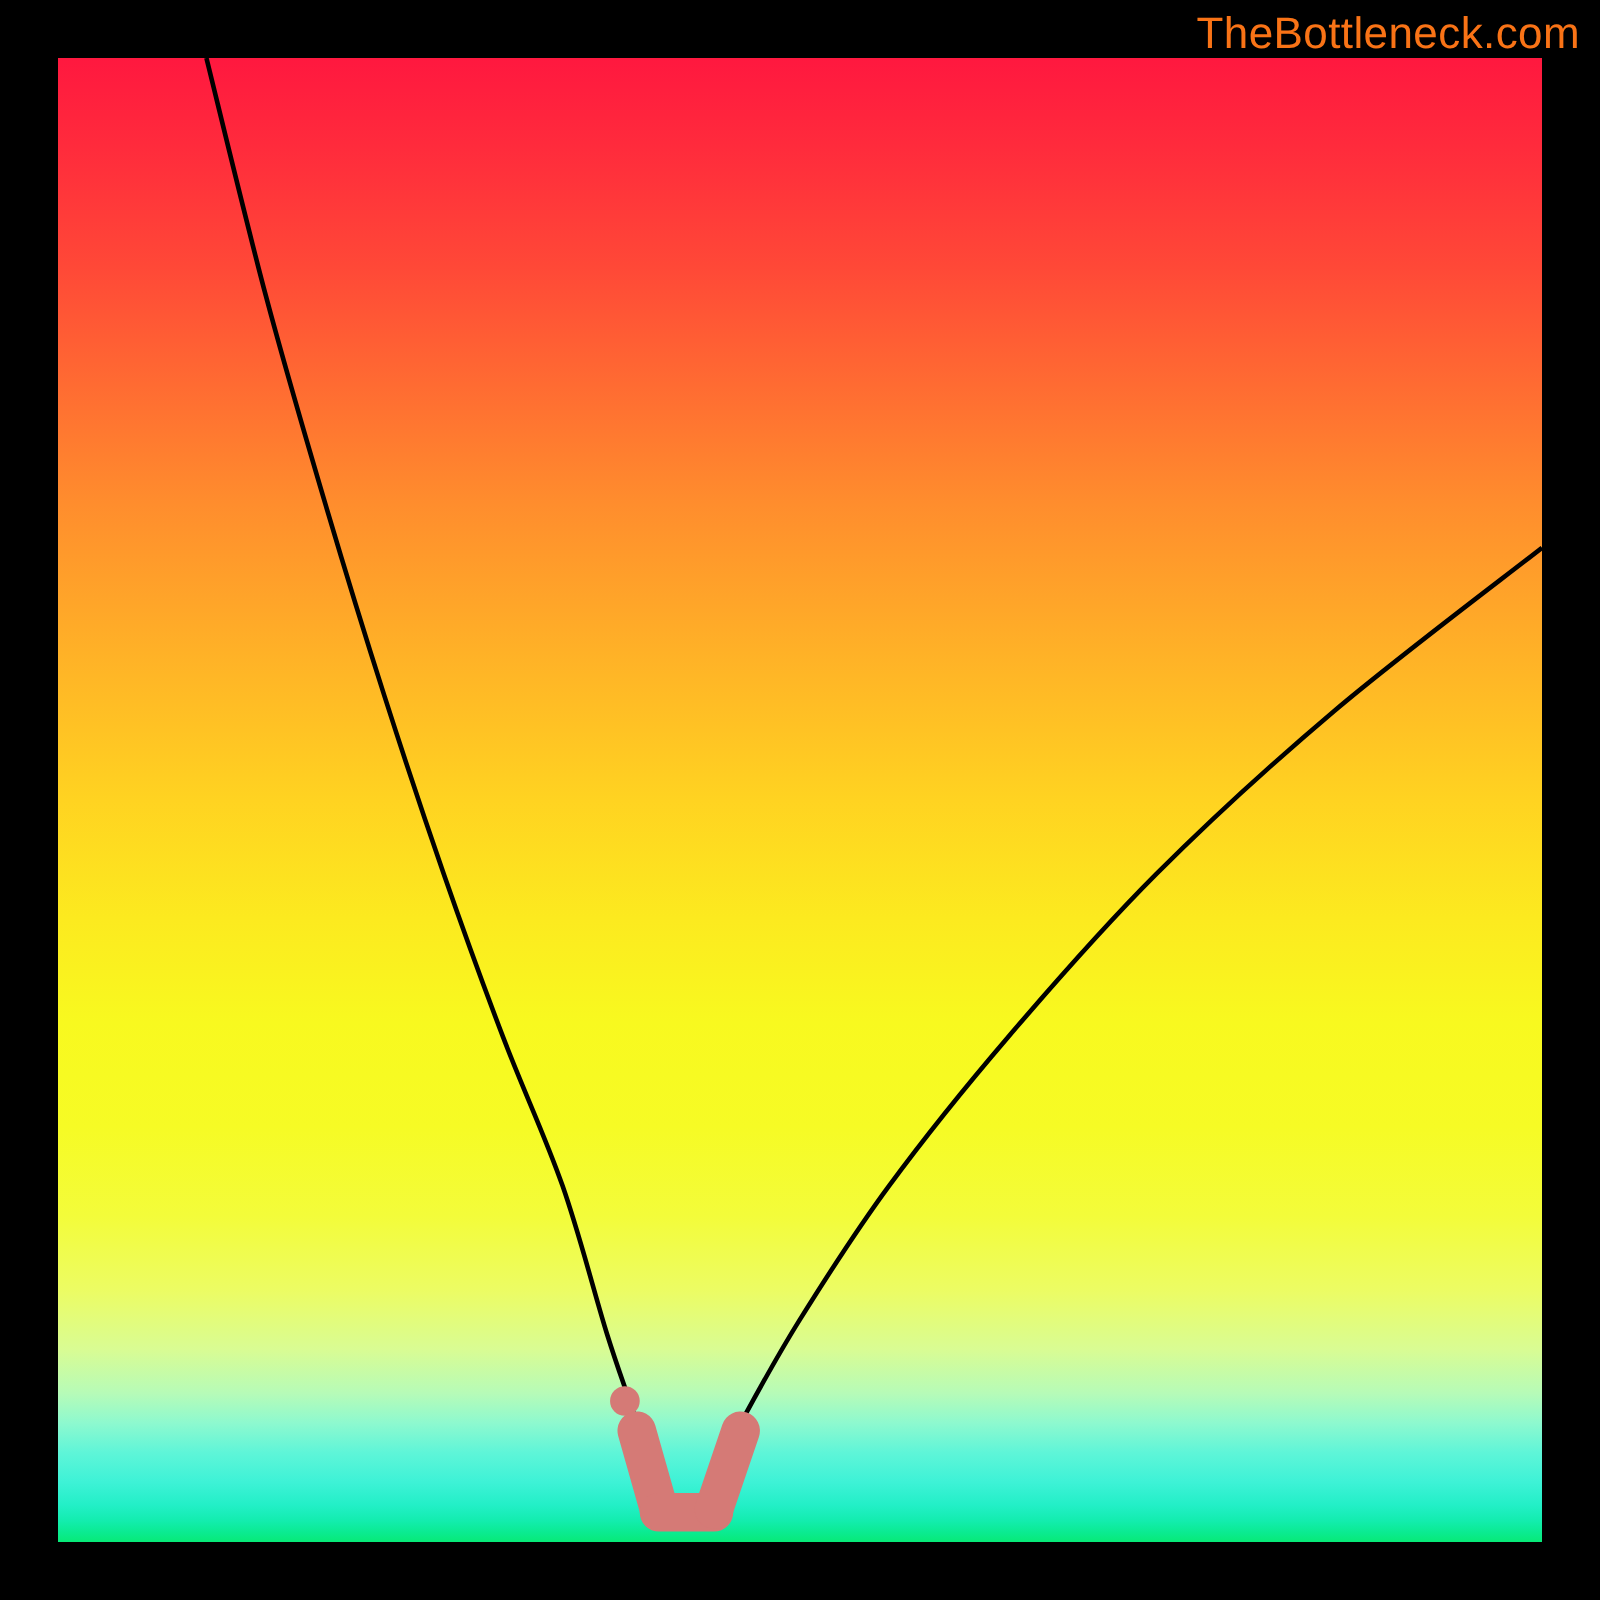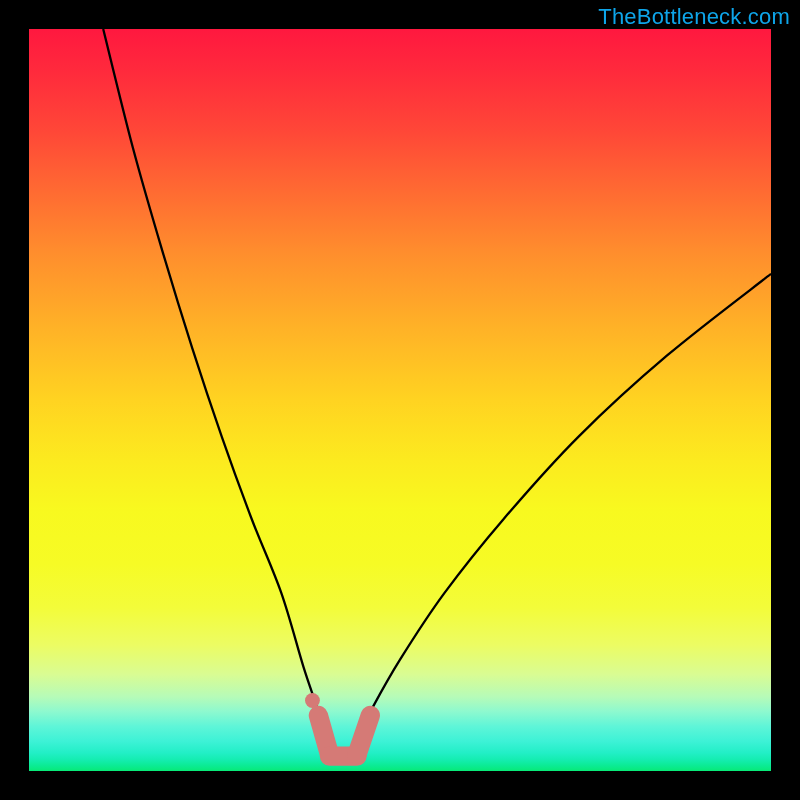--- a/index.html
+++ b/index.html
@@ -53,21 +53,21 @@
     );
   }
   .curves {
     position: absolute;
     inset: 0;
   }
   .watermark {
     position: absolute;
     top: 4px;
     right: 10px;
-    color: #0ea5e9;
+    color: #f97316;
     font-size: 22px;
     font-weight: 500;
     letter-spacing: 0.2px;
   }
 </style>
 </head>
 <body>
 
 <div class="frame">
   <div class="plot">

